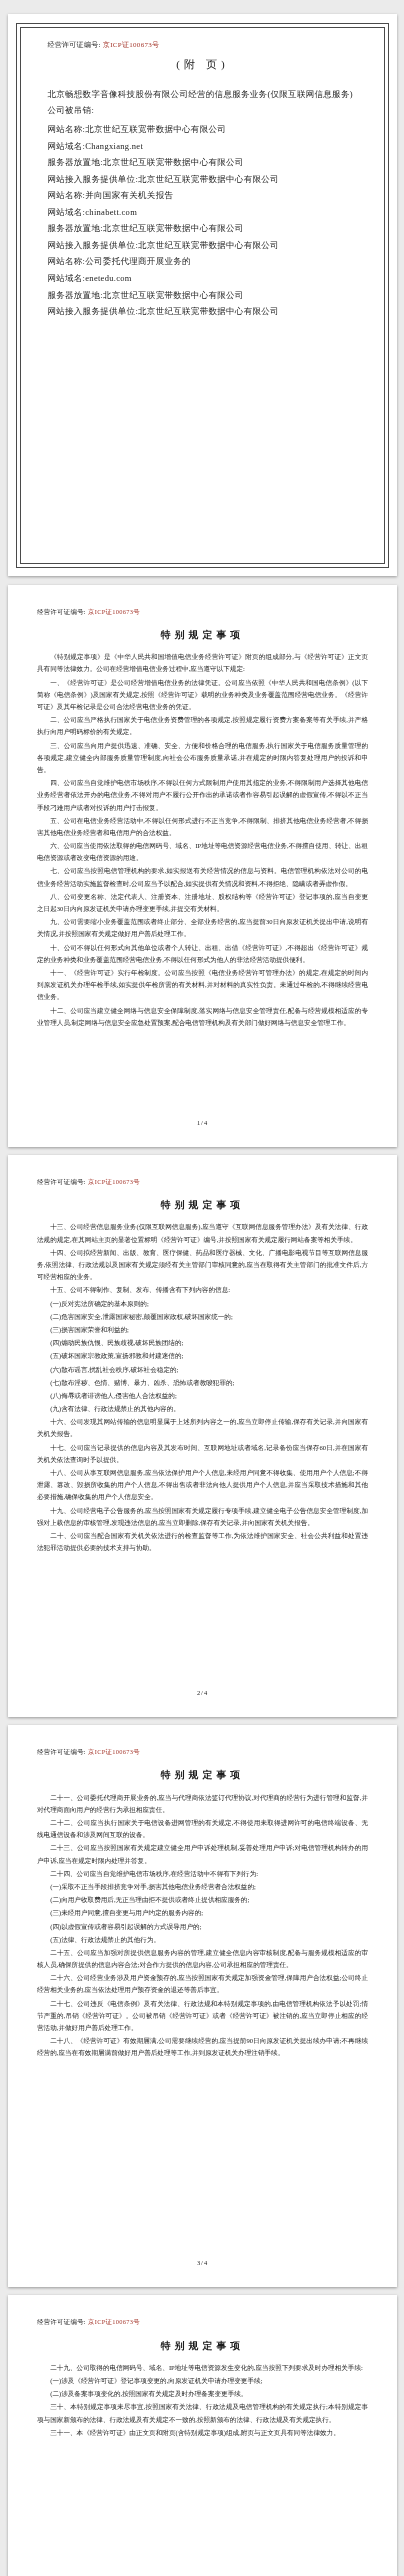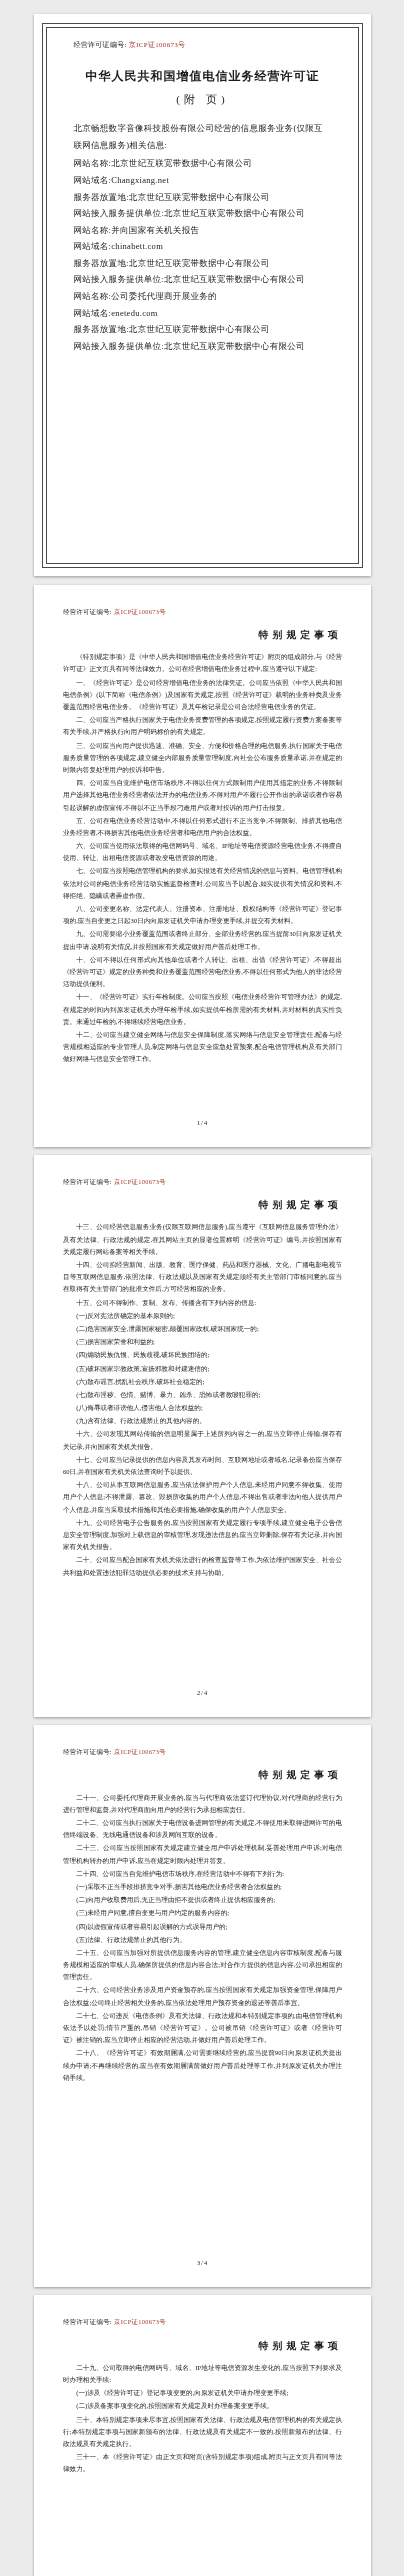--- a/index.html
+++ b/index.html
@@ -4,21 +4,21 @@
 <style>
   * { margin: 0; padding: 0; box-sizing: border-box; }
   body {
     width: 405px;
     background: var(--canvas-bg, #ebebeb);
     font-family: "Liberation Serif", "DejaVu Serif", serif;
     color: var(--text, #1c1c1c);
     padding: 14.4px 0;
   }
   .page {
-    width: 337px;
+    width: 389px;
     height: 562px;
     background: var(--page-bg, #ffffff);
     margin: 0 auto 8.2px;
     position: relative;
     box-shadow: 0 0.5px 2.6px rgba(0,0,0,0.35);
   }
   .page:last-child { margin-bottom: 0; }
 
   
   .frame-outer { position: absolute; inset: 8.2px; border: 1.5px solid #4a4a4a; }
@@ -32,21 +32,21 @@
   }
   .cert-subtitle { text-align: center; font-size: 11px; letter-spacing: 4.1px; margin-top: 7.2px; }
   .cert-intro { font-size: 8.5px; line-height: 1.95; margin-top: 13.4px; letter-spacing: 0.3px; }
   .cert-entries { margin-top: 2.1px; max-width: 246px; }
   .entry { font-size: 8.5px; line-height: 1.95; letter-spacing: 0.3px; }
 
   
   .prov { padding: 23px 29px; }
   .prov .lic-header { font-size: 6.4px; }
   .prov-title {
-    text-align: right; font-size: 9.8px; font-weight: bold;
+    text-align: center; font-size: 9.8px; font-weight: bold;
     letter-spacing: 4.1px; margin: 12.4px 0 9.3px;
   }
   .para {
     font-size: 6.6px; line-height: 1.85; text-align: justify;
     text-indent: 2em; margin-bottom: 1px;
   }
   .page-no {
     position: absolute; bottom: 20.6px; left: 0; right: 0;
     text-align: center; font-size: 6.4px; letter-spacing: 1px;
   }
@@ -54,23 +54,22 @@
 </head>
 <body>
 
 <section class="page cert">
   <div class="frame-outer"></div>
   <div class="frame-inner"></div>
   <div class="cert-content">
     <div class="lic-header">
       <span>经营许可证编号:</span><span class="lic-no">京ICP证100673号</span>
     </div>
-    <h1 class="cert-title">中华人民共和国增值电信业务经营许可证</h1>
     <div class="cert-subtitle">(附 页)</div>
-    <p class="cert-intro">北京畅想数字音像科技股份有限公司经营的信息服务业务(仅限互联网信息服务)相关信息:</p>
+    <p class="cert-intro">北京畅想数字音像科技股份有限公司经营的信息服务业务(仅限互联网信息服务)公司被吊销:</p>
     <div class="cert-entries">
         <div class="entry"><span>网站名称:</span><span>北京世纪互联宽带数据中心有限公司</span></div>
         <div class="entry"><span>网站域名:</span><span>Changxiang.net</span></div>
         <div class="entry"><span>服务器放置地:</span><span>北京世纪互联宽带数据中心有限公司</span></div>
         <div class="entry"><span>网站接入服务提供单位:</span><span>北京世纪互联宽带数据中心有限公司</span></div>
         <div class="entry"><span>网站名称:</span><span>并向国家有关机关报告</span></div>
         <div class="entry"><span>网站域名:</span><span>chinabett.com</span></div>
         <div class="entry"><span>服务器放置地:</span><span>北京世纪互联宽带数据中心有限公司</span></div>
         <div class="entry"><span>网站接入服务提供单位:</span><span>北京世纪互联宽带数据中心有限公司</span></div>
         <div class="entry"><span>网站名称:</span><span>公司委托代理商开展业务的</span></div>

